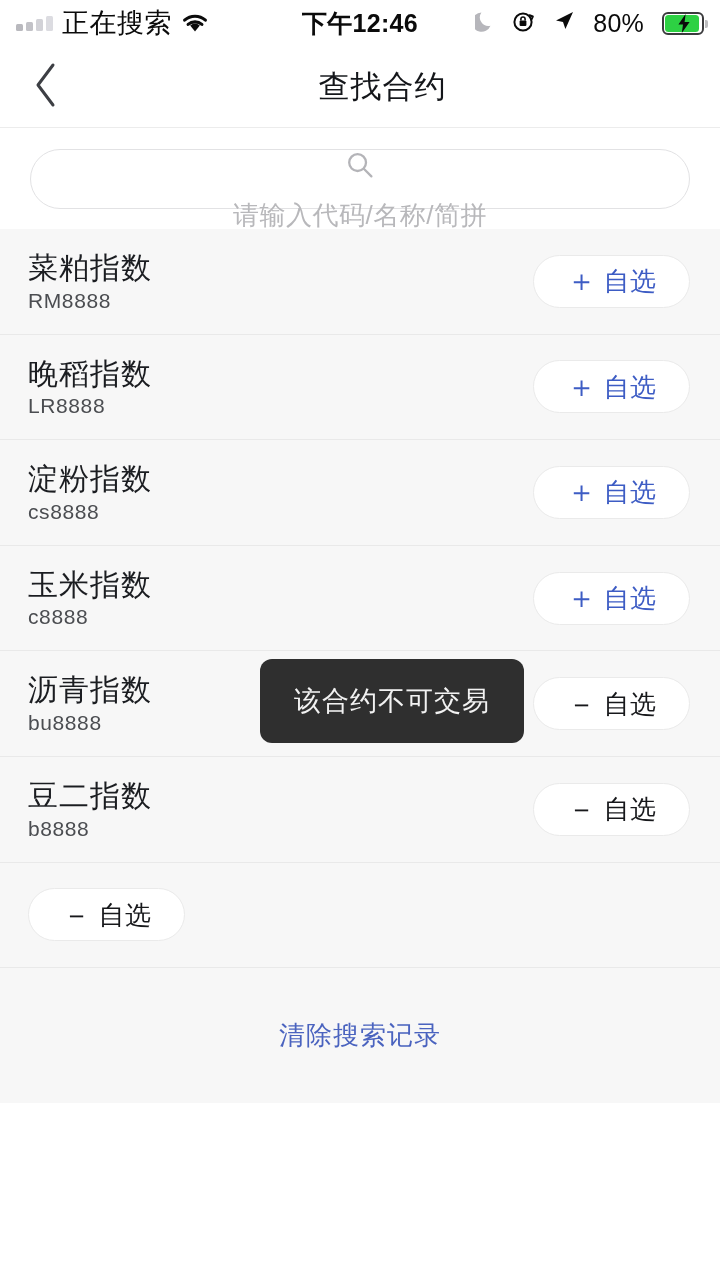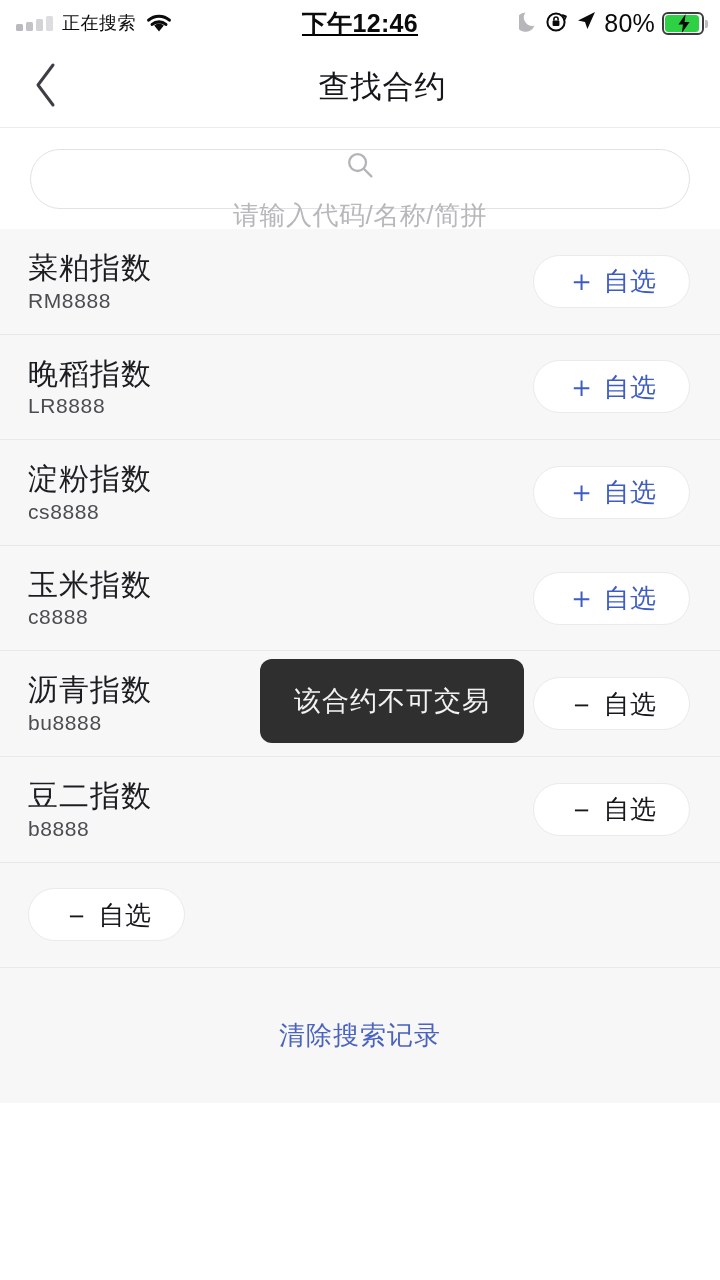--- a/index.html
+++ b/index.html
@@ -20,32 +20,32 @@
   .sb-left {
     position: absolute; left: 16px; top: 0; height: 46px;
     display: flex; align-items: center; gap: 9px;
   }
   .signal-dots { display: flex; align-items: flex-end; gap: 3px; height: 16px; }
   .signal-dots i { display: block; width: 7px; border-radius: 1.5px; background: #c8c8cc; }
   .signal-dots i:nth-child(1) { height: 7px; background: #b9b9be; }
   .signal-dots i:nth-child(2) { height: 9px; background: #c2c2c7; }
   .signal-dots i:nth-child(3) { height: 12px; background: #d2d2d7; }
   .signal-dots i:nth-child(4) { height: 15px; background: #dcdce1; }
-  .carrier { font-size: 18px; color: #0b0b0b; letter-spacing: .5px; line-height: 1; }
+  .carrier { font-size: 27px; color: #0b0b0b; letter-spacing: .5px; line-height: 1; }
   .wifi { width: 28px; height: 20px; position: relative; }
 
   .sb-center {
     position: absolute; left: 0; right: 0; top: 0; height: 46px;
-    display: flex; align-items: center; justify-content: center; text-decoration: underline;
+    display: flex; align-items: center; justify-content: center;
   }
   .clock { font-size: 25px; font-weight: bold; color: #0b0b0b; letter-spacing: .3px; }
 
   .sb-right {
     position: absolute; right: 12px; top: 0; height: 46px;
-    display: flex; align-items: center; gap: 7px;
+    display: flex; align-items: center; gap: 18px;
   }
   .battpct { font-size: 25px; color: #0b0b0b; letter-spacing: .2px; }
   .battery { position: relative; width: 46px; height: 23px; }
   .battery .shell {
     position: absolute; left: 0; top: 0; width: 42px; height: 23px;
     border: 2px solid #3b3b3d; border-radius: 6px; background: #fff;
   }
   .battery .fill {
     position: absolute; left: 3px; top: 3px; height: 17px; width: 34px;
     border-radius: 3.5px; background: #2dd143;

